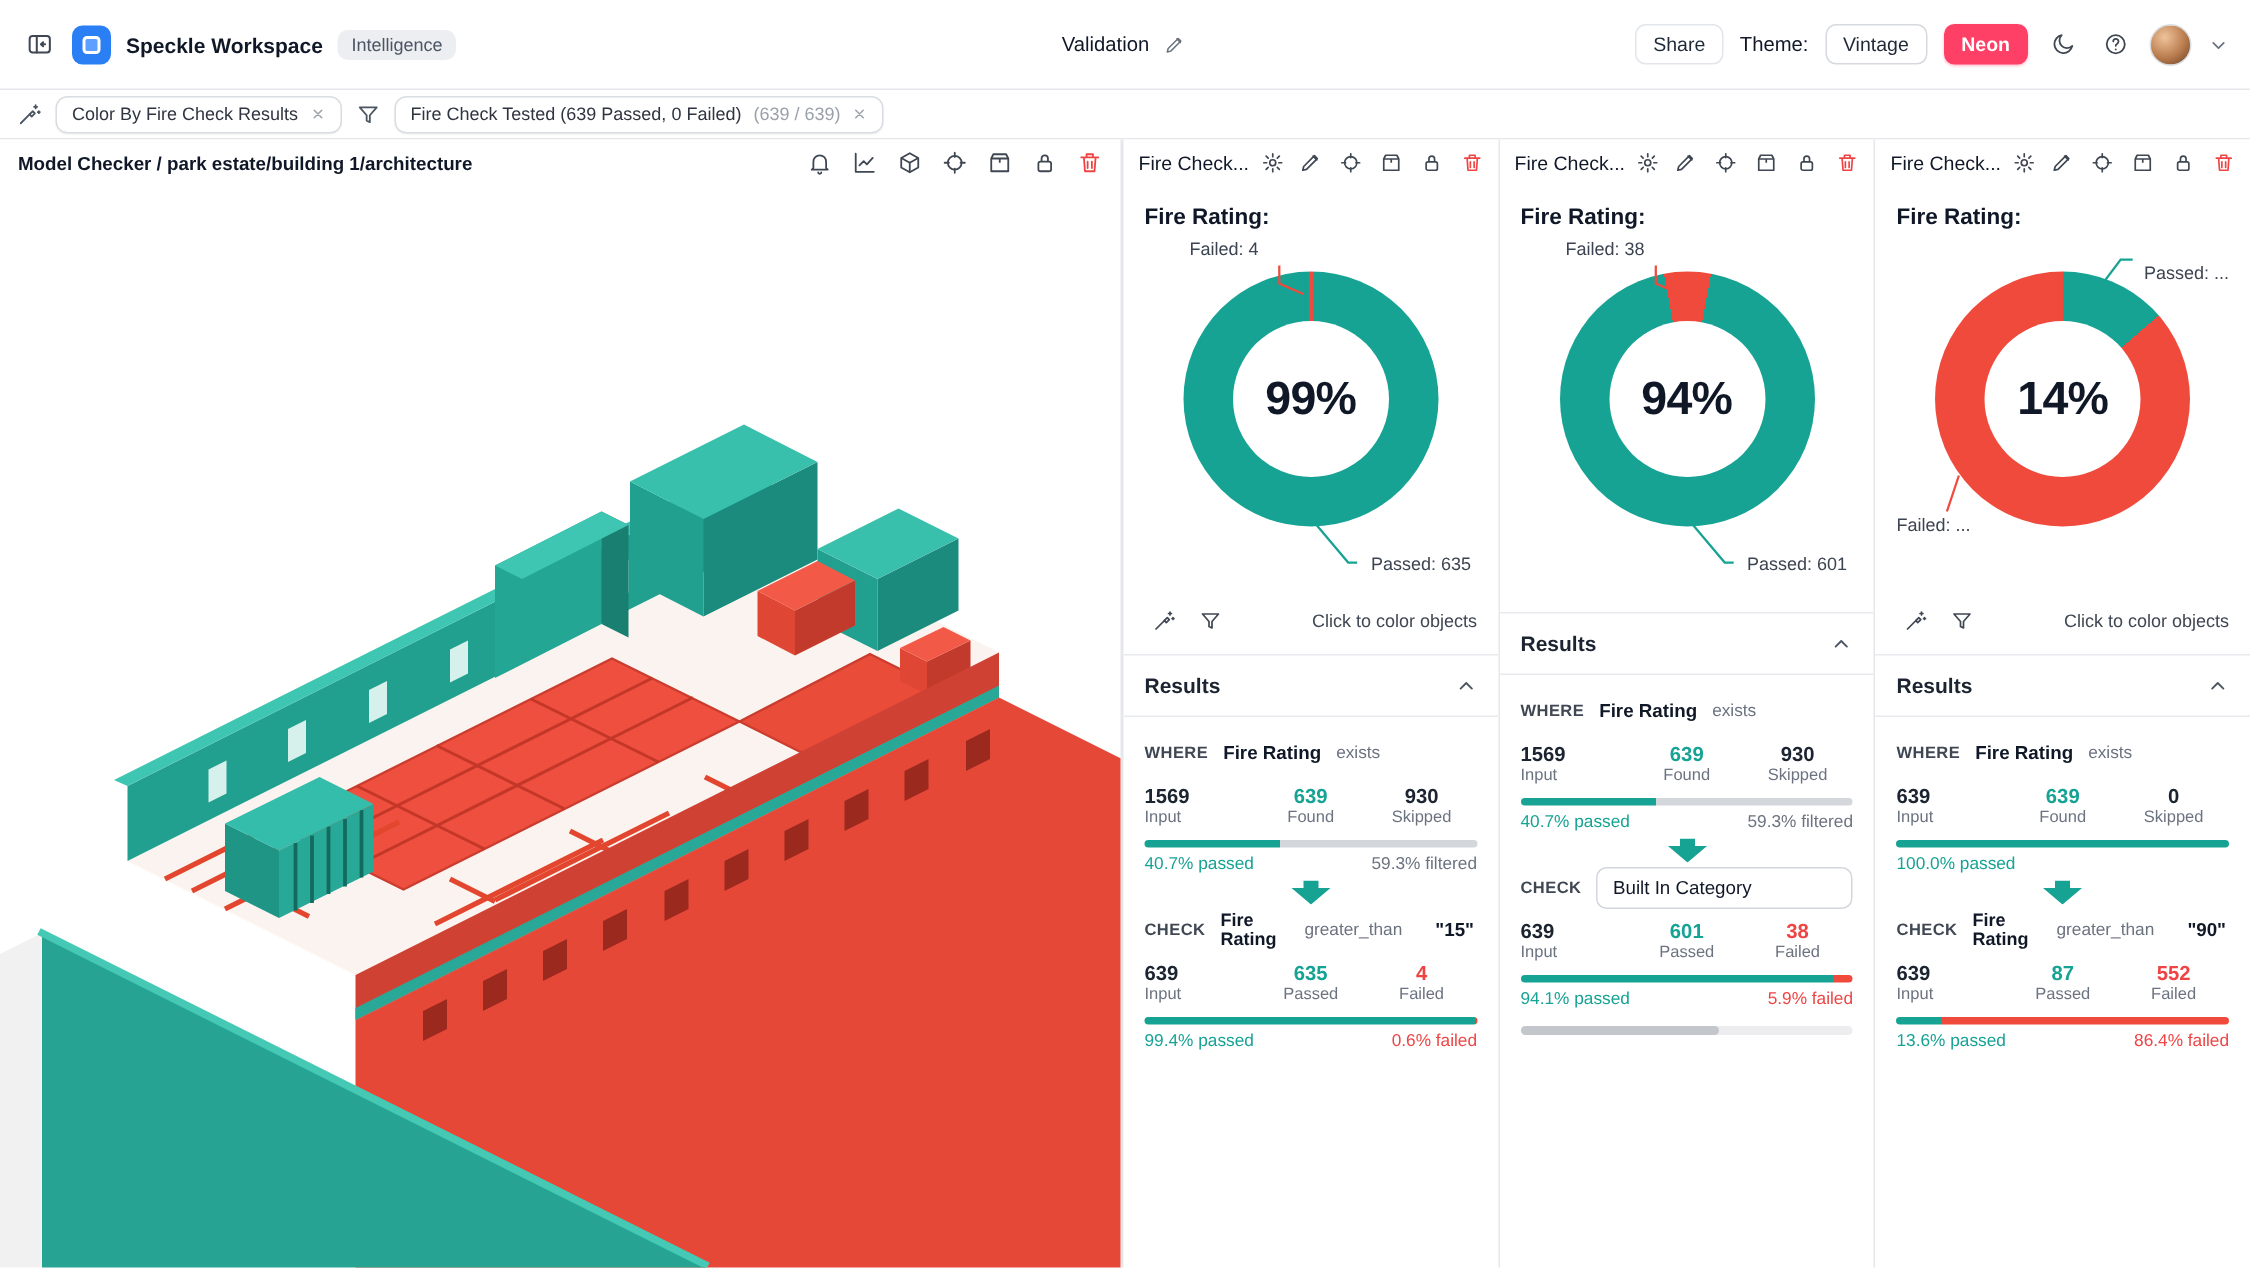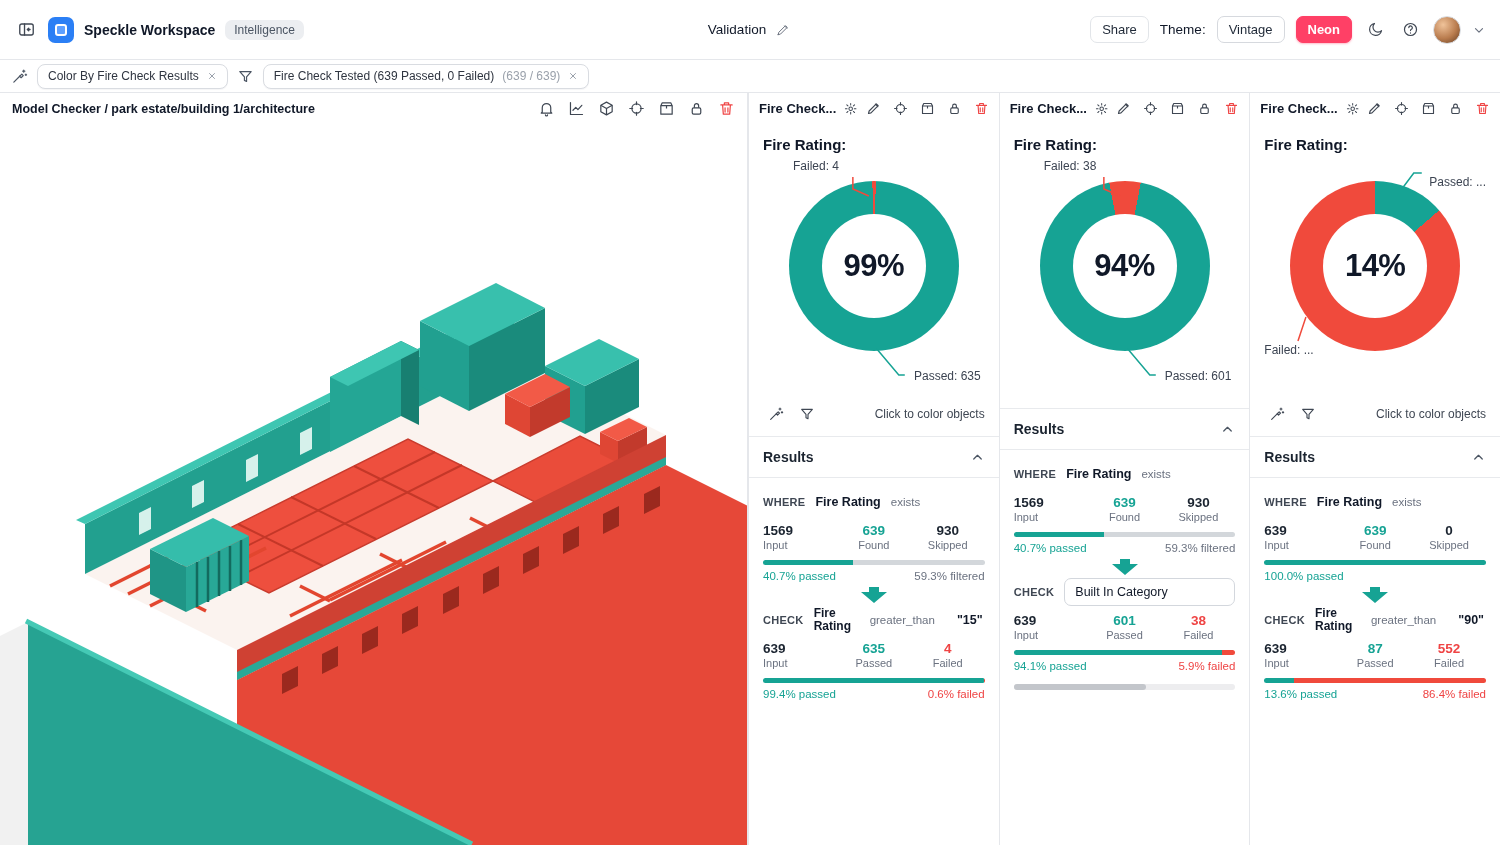--- a/index.html
+++ b/index.html
@@ -40,21 +40,21 @@
   .vp-header{height:31px;display:flex;align-items:center;padding:0 12px;}
   .vp-title{font-size:12.5px;font-weight:700;color:#101828;}
   .vp-tools{margin-left:auto;display:flex;align-items:center;gap:13px;}
   .tool{width:17px;height:17px;color:#3f4753;}
   .tool.red{color:#ef4444;}
   .canvas{flex:1;position:relative;overflow:hidden;}
 
   
   .panel{flex:1;border-left:1px solid #e5e7eb;display:flex;flex-direction:column;overflow:hidden;background:#fff;}
   .p-header{height:31px;display:flex;align-items:center;gap:8px;padding:0 10px;}
-  .p-title{font-size:13px;font-weight:700;white-space:nowrap;}
+  .p-title{font-size:13px;font-weight:400;white-space:nowrap;}
   .p-tools{margin-left:auto;display:flex;align-items:center;gap:12px;}
   .ptool{width:15px;height:15px;color:#3f4753;}
   .ptool.red{color:#ef4444;}
   .p-body{padding:0 14px;}
   .rating-label{font-size:15px;font-weight:700;margin:12px 0 0;}
 
   .donut-wrap{position:relative;height:246px;}
   .donut{position:absolute;left:50%;top:28px;margin-left:-85px;width:170px;height:170px;border-radius:50%;}
   .donut .hole{position:absolute;inset:33px;background:#fff;border-radius:50%;}
   .donut .pct{position:absolute;inset:0;display:flex;align-items:center;justify-content:center;

